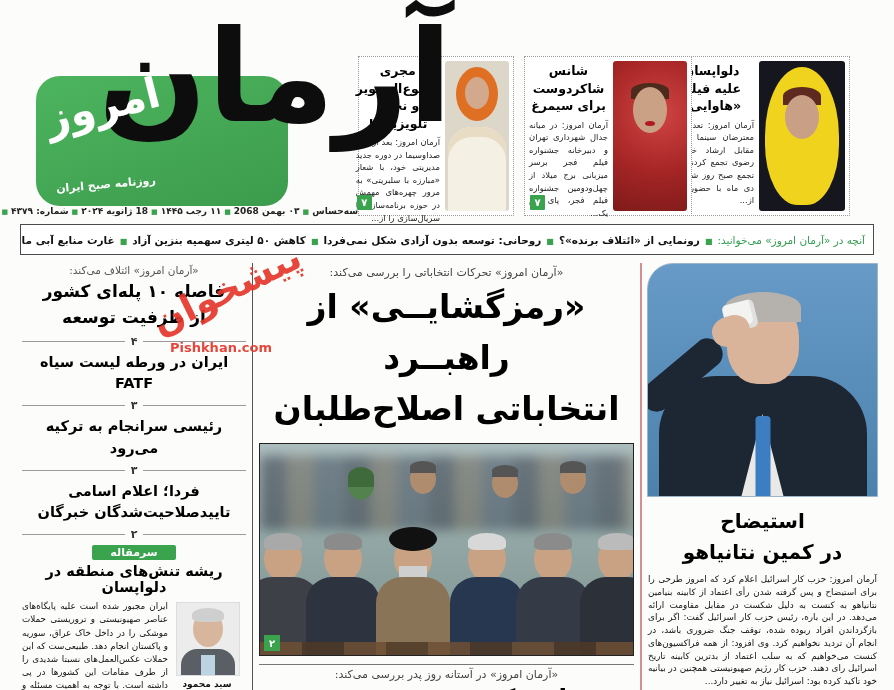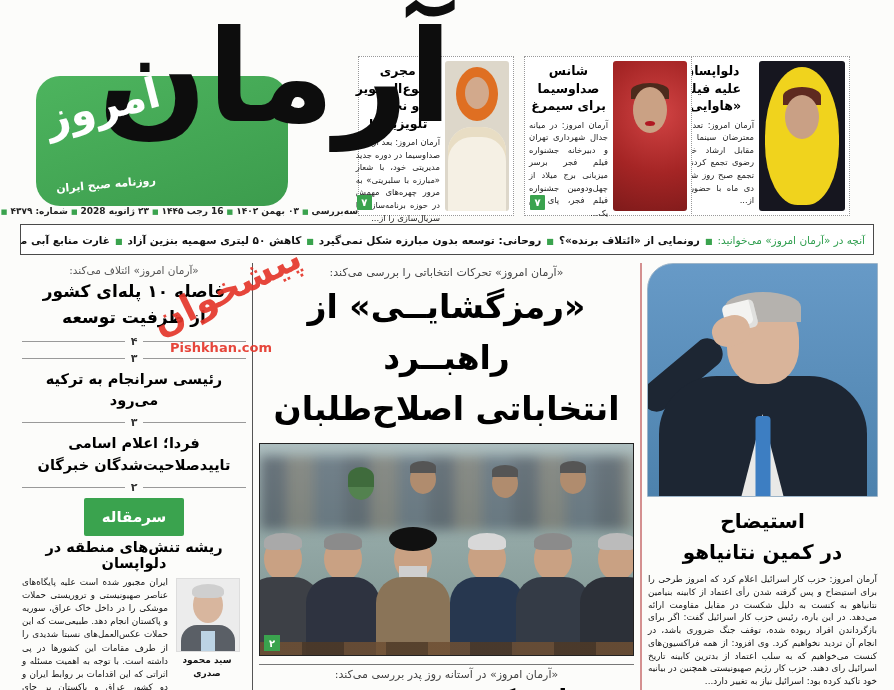--- a/index.html
+++ b/index.html
@@ -79,21 +79,21 @@
   .lcol .kick { font-size:10.5px; color:#555; text-align:center; margin:1px 0 2px; }
   .lh { text-align:center; font-weight:bold; color:#000; }
   .lh.big { font-size:17px; line-height:1.55; padding:0 14px; }
   .lh.med { font-size:14.5px; line-height:1.5; }
   .ldiv { display:flex; align-items:center; gap:6px; margin:4px 2px; }
   .ldiv .ln { flex:1; border-top:1px solid #999; }
   .ldiv .n { font-size:11px; font-weight:bold; color:#333; }
 
   .edit { margin-top:4px; position:relative; padding:0 2px; }
   .etag { display:block; width:max-content; margin:0 auto 3px; background:#3aa34e; color:#fff;
-          font-size:15px; font-weight:bold; padding:10px 18px; border-radius:2px; }
+          font-size:11px; font-weight:bold; padding:1px 18px; border-radius:2px; }
   .ehead { font-size:14.5px; font-weight:bold; text-align:center; margin:2px 0 5px; color:#000; }
   .ebody { font-size:8.8px; line-height:1.5; text-align:justify; color:#111; }
   .ephoto-wrap { float:right; width:66px; margin:2px 6px 2px 6px; text-align:center; }
   .ephoto { width:64px; height:74px; background:#ececec; border:1px solid #ddd; position:relative;
             overflow:hidden; }
   .ephoto .hd { position:absolute; top:8px; left:50%; transform:translateX(-50%); width:30px;
                 height:36px; background:#d8b69e; border-radius:50%; }
   .ephoto .hd::before { content:""; position:absolute; top:-3px; left:-1px; right:-1px; height:14px;
                         background:#cfcfcf; border-radius:50% 50% 30% 30%; }
   .ephoto .bd { position:absolute; bottom:0; left:50%; transform:translateX(-50%); width:54px;
@@ -178,24 +178,24 @@
 </head>
 <body>
 
 <div id="page">
 
   <div class="green-box"></div>
   <div class="arman">آرمان</div>
   <div class="emrooz">امروز</div>
   <div class="tagline">روزنامه صبح ایران</div>
   <div class="dateline">
-    <span>سه‌بررسی</span>
-    <span>۰۳ بهمن ۱۴۰۲</span>
-    <span>16 رجب ۱۴۴۵</span>
-    <span>۲۳ ژانویه 2028</span>
+    <span>سه‌حساس</span>
+    <span>۰۳ بهمن 2068</span>
+    <span>۱۱ رجب ۱۴۴۵</span>
+    <span>18 ژانویه ۲۰۲۴</span>
     <span>شماره: ۴۳۷۹</span>
     <span>۱۰۰۰۰ تومان</span>
   </div>
 
   <div class="tbox" id="tbox-a">
     <div class="photo ph-a">
       <i class="hood"></i>
         <i class="hairline"></i>
         <i class="face"></i>
     </div>
@@ -206,21 +206,21 @@
     </div>
   </div>
 
   <div class="tbox" id="tbox-b">
     <div class="photo ph-b">
       <i class="hairline"></i>
         <i class="face"></i>
         <i class="lips"></i>
     </div>
     <div class="txt">
-      <h3>شانس صداوسیما برای سیمرغ</h3>
+      <h3>شانس شاکردوست برای سیمرغ</h3>
       <p><span class="lead">آرمان امروز:</span><span> در میانه جدال شهرداری تهران و دبیرخانه جشنواره فیلم فجر برسر میزبانی برج میلاد از چهل‌ودومین جشنواره فیلم فجر، پای نام یک...</span></p>
       <div class="badge">۷</div>
     </div>
   </div>
 
   <div class="tbox" id="tbox-c">
     <div class="photo ph-c">
       <i class="dress"></i>
         <i class="scarf"></i>
         <i class="face"></i>
@@ -228,37 +228,38 @@
     <div class="txt">
       <h3>مجری ممنوع‌التصویر و نجات تلویزیون!</h3>
       <p><span class="lead">آرمان امروز:</span><span> بعد از آنکه صداوسیما در دوره جدید مدیریتی خود، با شعار «مبارزه با سلبریتی» به مرور چهره‌های مهمش در حوزه برنامه‌سازی یا سریال‌سازی را از...</span></p>
       <div class="badge">۷</div>
     </div>
   </div>
 
   <div class="strip">
     <span class="lead-g">آنچه در «آرمان امروز» می‌خوانید:</span>
     <span class="item">رونمایی از «ائتلاف برنده»؟</span>
-    <span class="item">روحانی: توسعه بدون مبارزه شکل نمی‌گیرد</span>
+    <span class="item">روحانی: توسعه بدون آزادی شکل نمی‌فردا</span>
     <span class="item">کاهش ۵۰ لیتری سهمیه بنزین آزاد</span>
     <span class="item">غارت منابع آبی مازندران با سد «فینسک»</span>
 
   </div>
 
   <div class="vline"></div>
   <div class="vline-red"></div>
 
   <div class="lcol">
     <div class="kick">«آرمان امروز» ائتلاف می‌کند:</div>
     <div class="lh big">فاصله ۱۰ پله‌ای کشور از ظرفیت توسعه</div>
     <div class="ldiv">
         <i class="ln"></i>
         <span class="n">۴</span>
         <i class="ln"></i>
       </div>
+    <div class="lh med">ایران در ورطه لیست سیاه FATF</div>
     <div class="ldiv">
         <i class="ln"></i>
         <span class="n">۳</span>
         <i class="ln"></i>
       </div>
     <div class="lh med">رئیسی سرانجام به ترکیه می‌رود</div>
     <div class="ldiv">
         <i class="ln"></i>
         <span class="n">۳</span>
         <i class="ln"></i>

